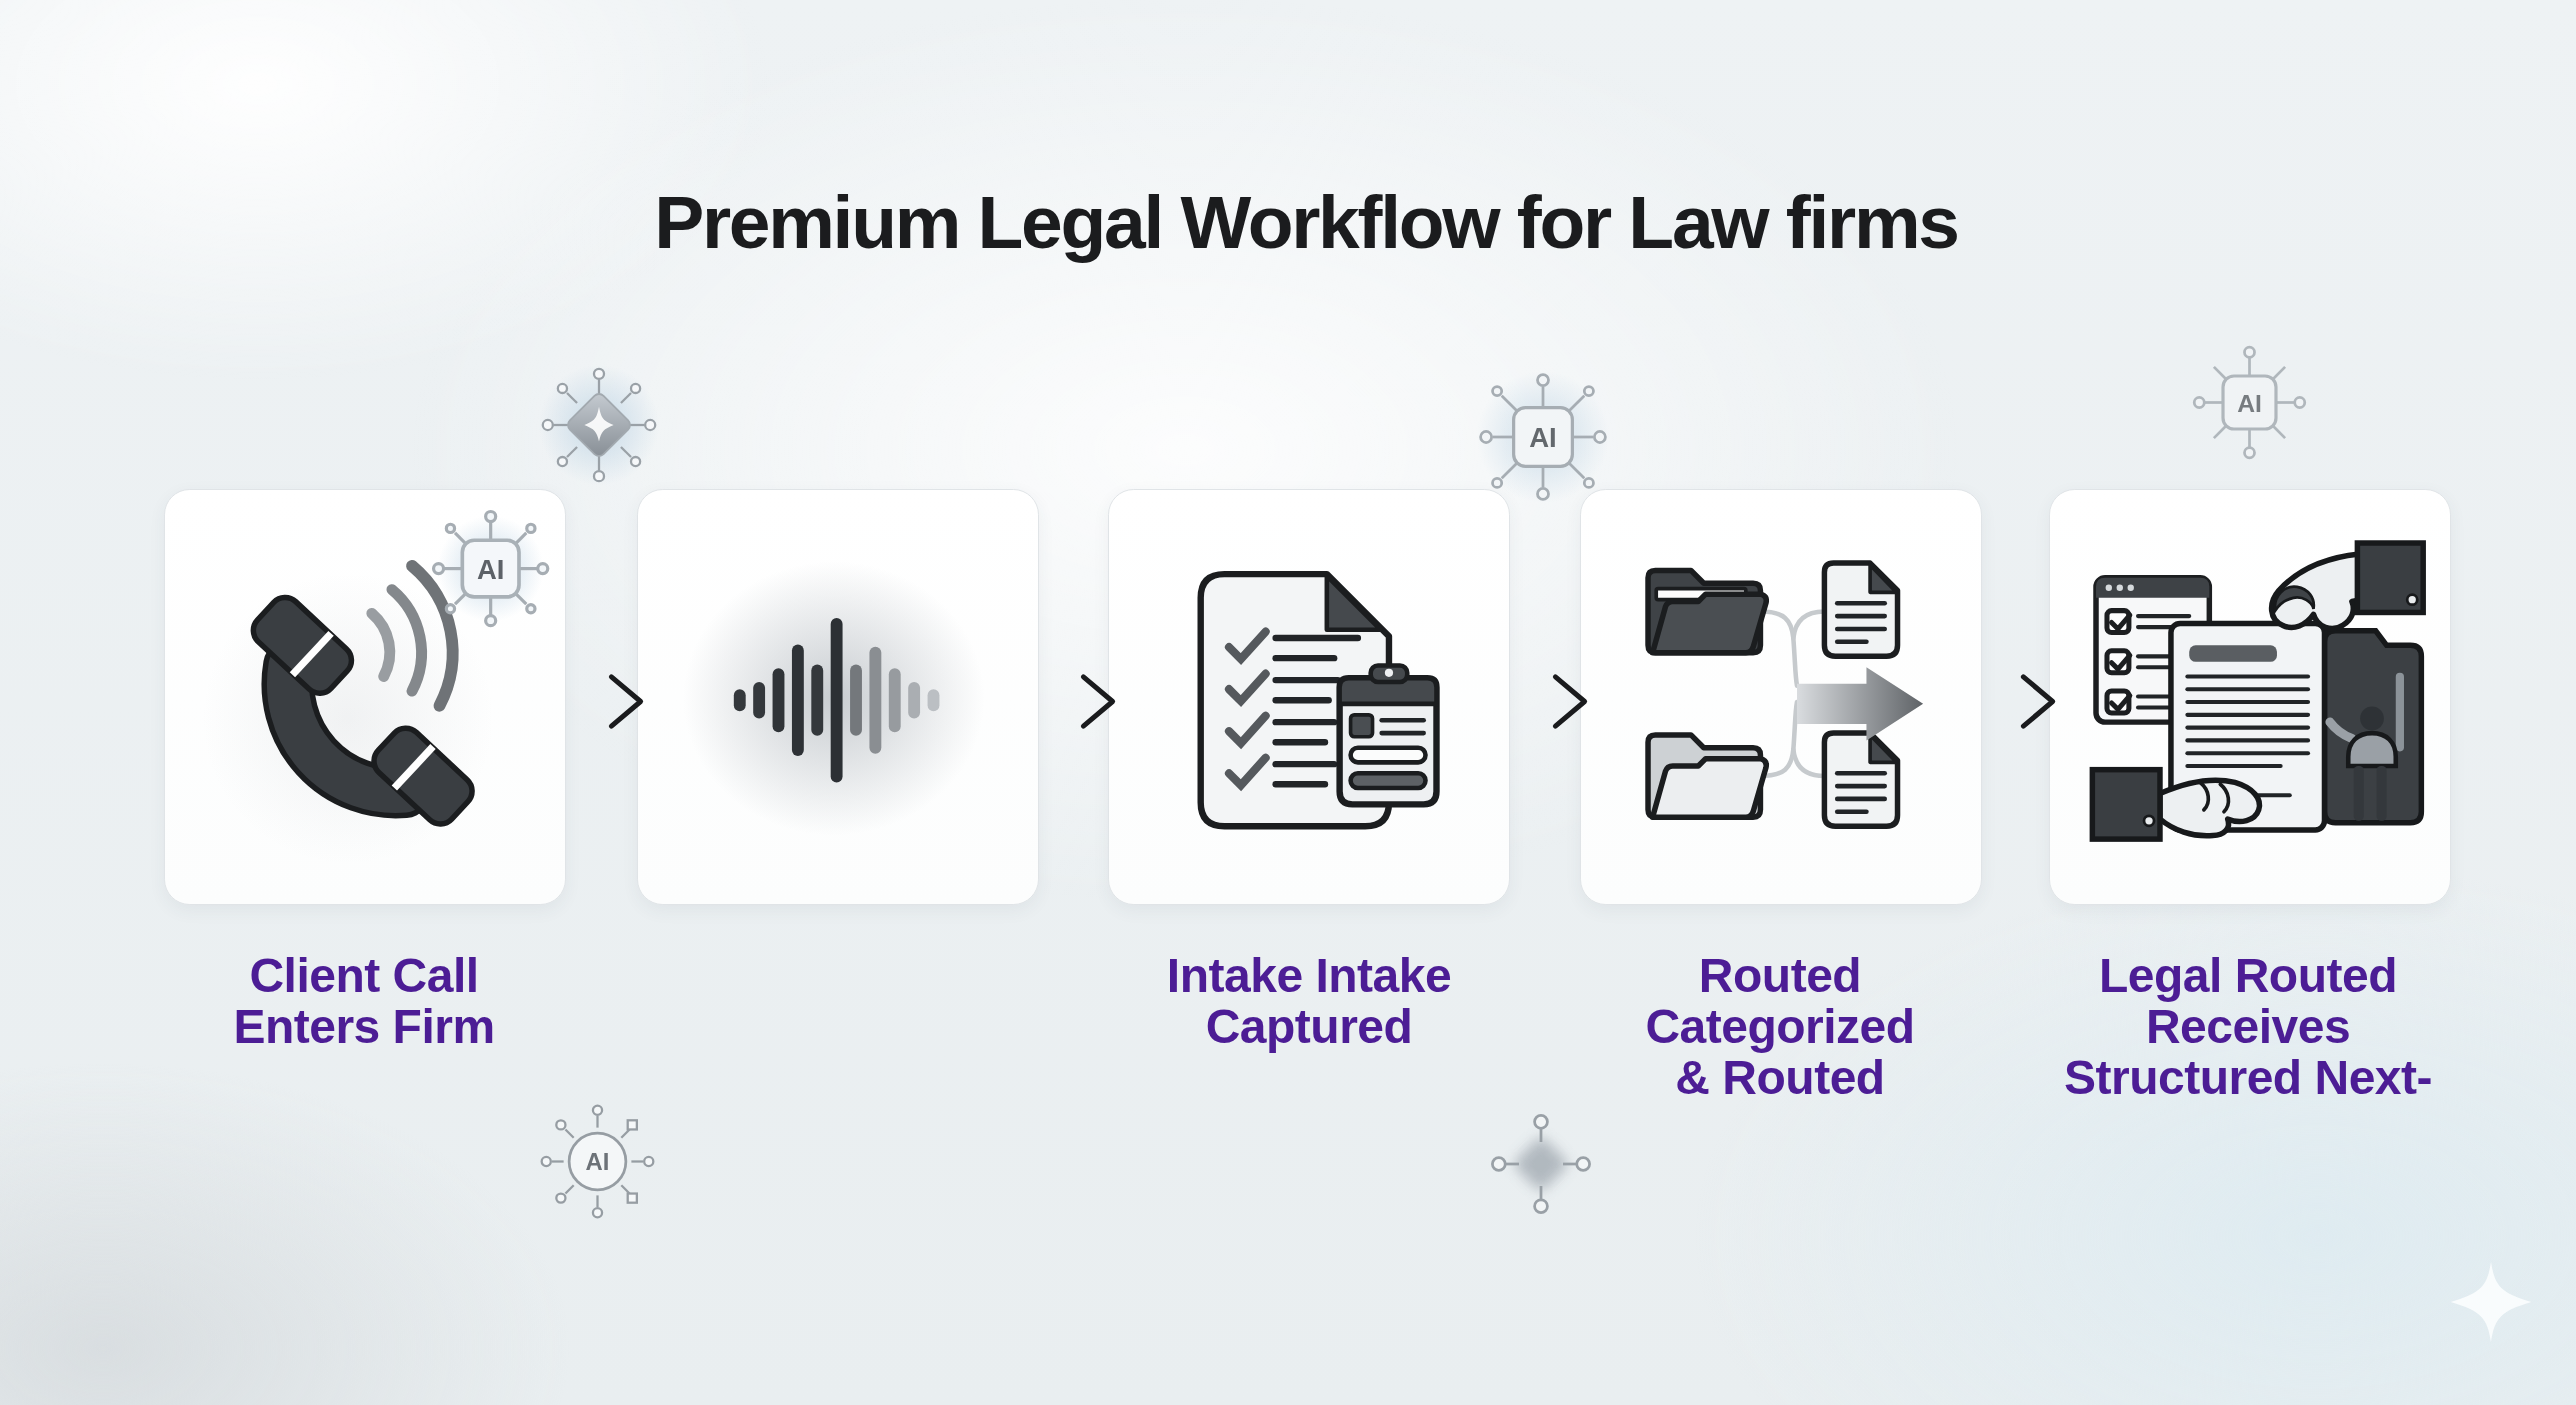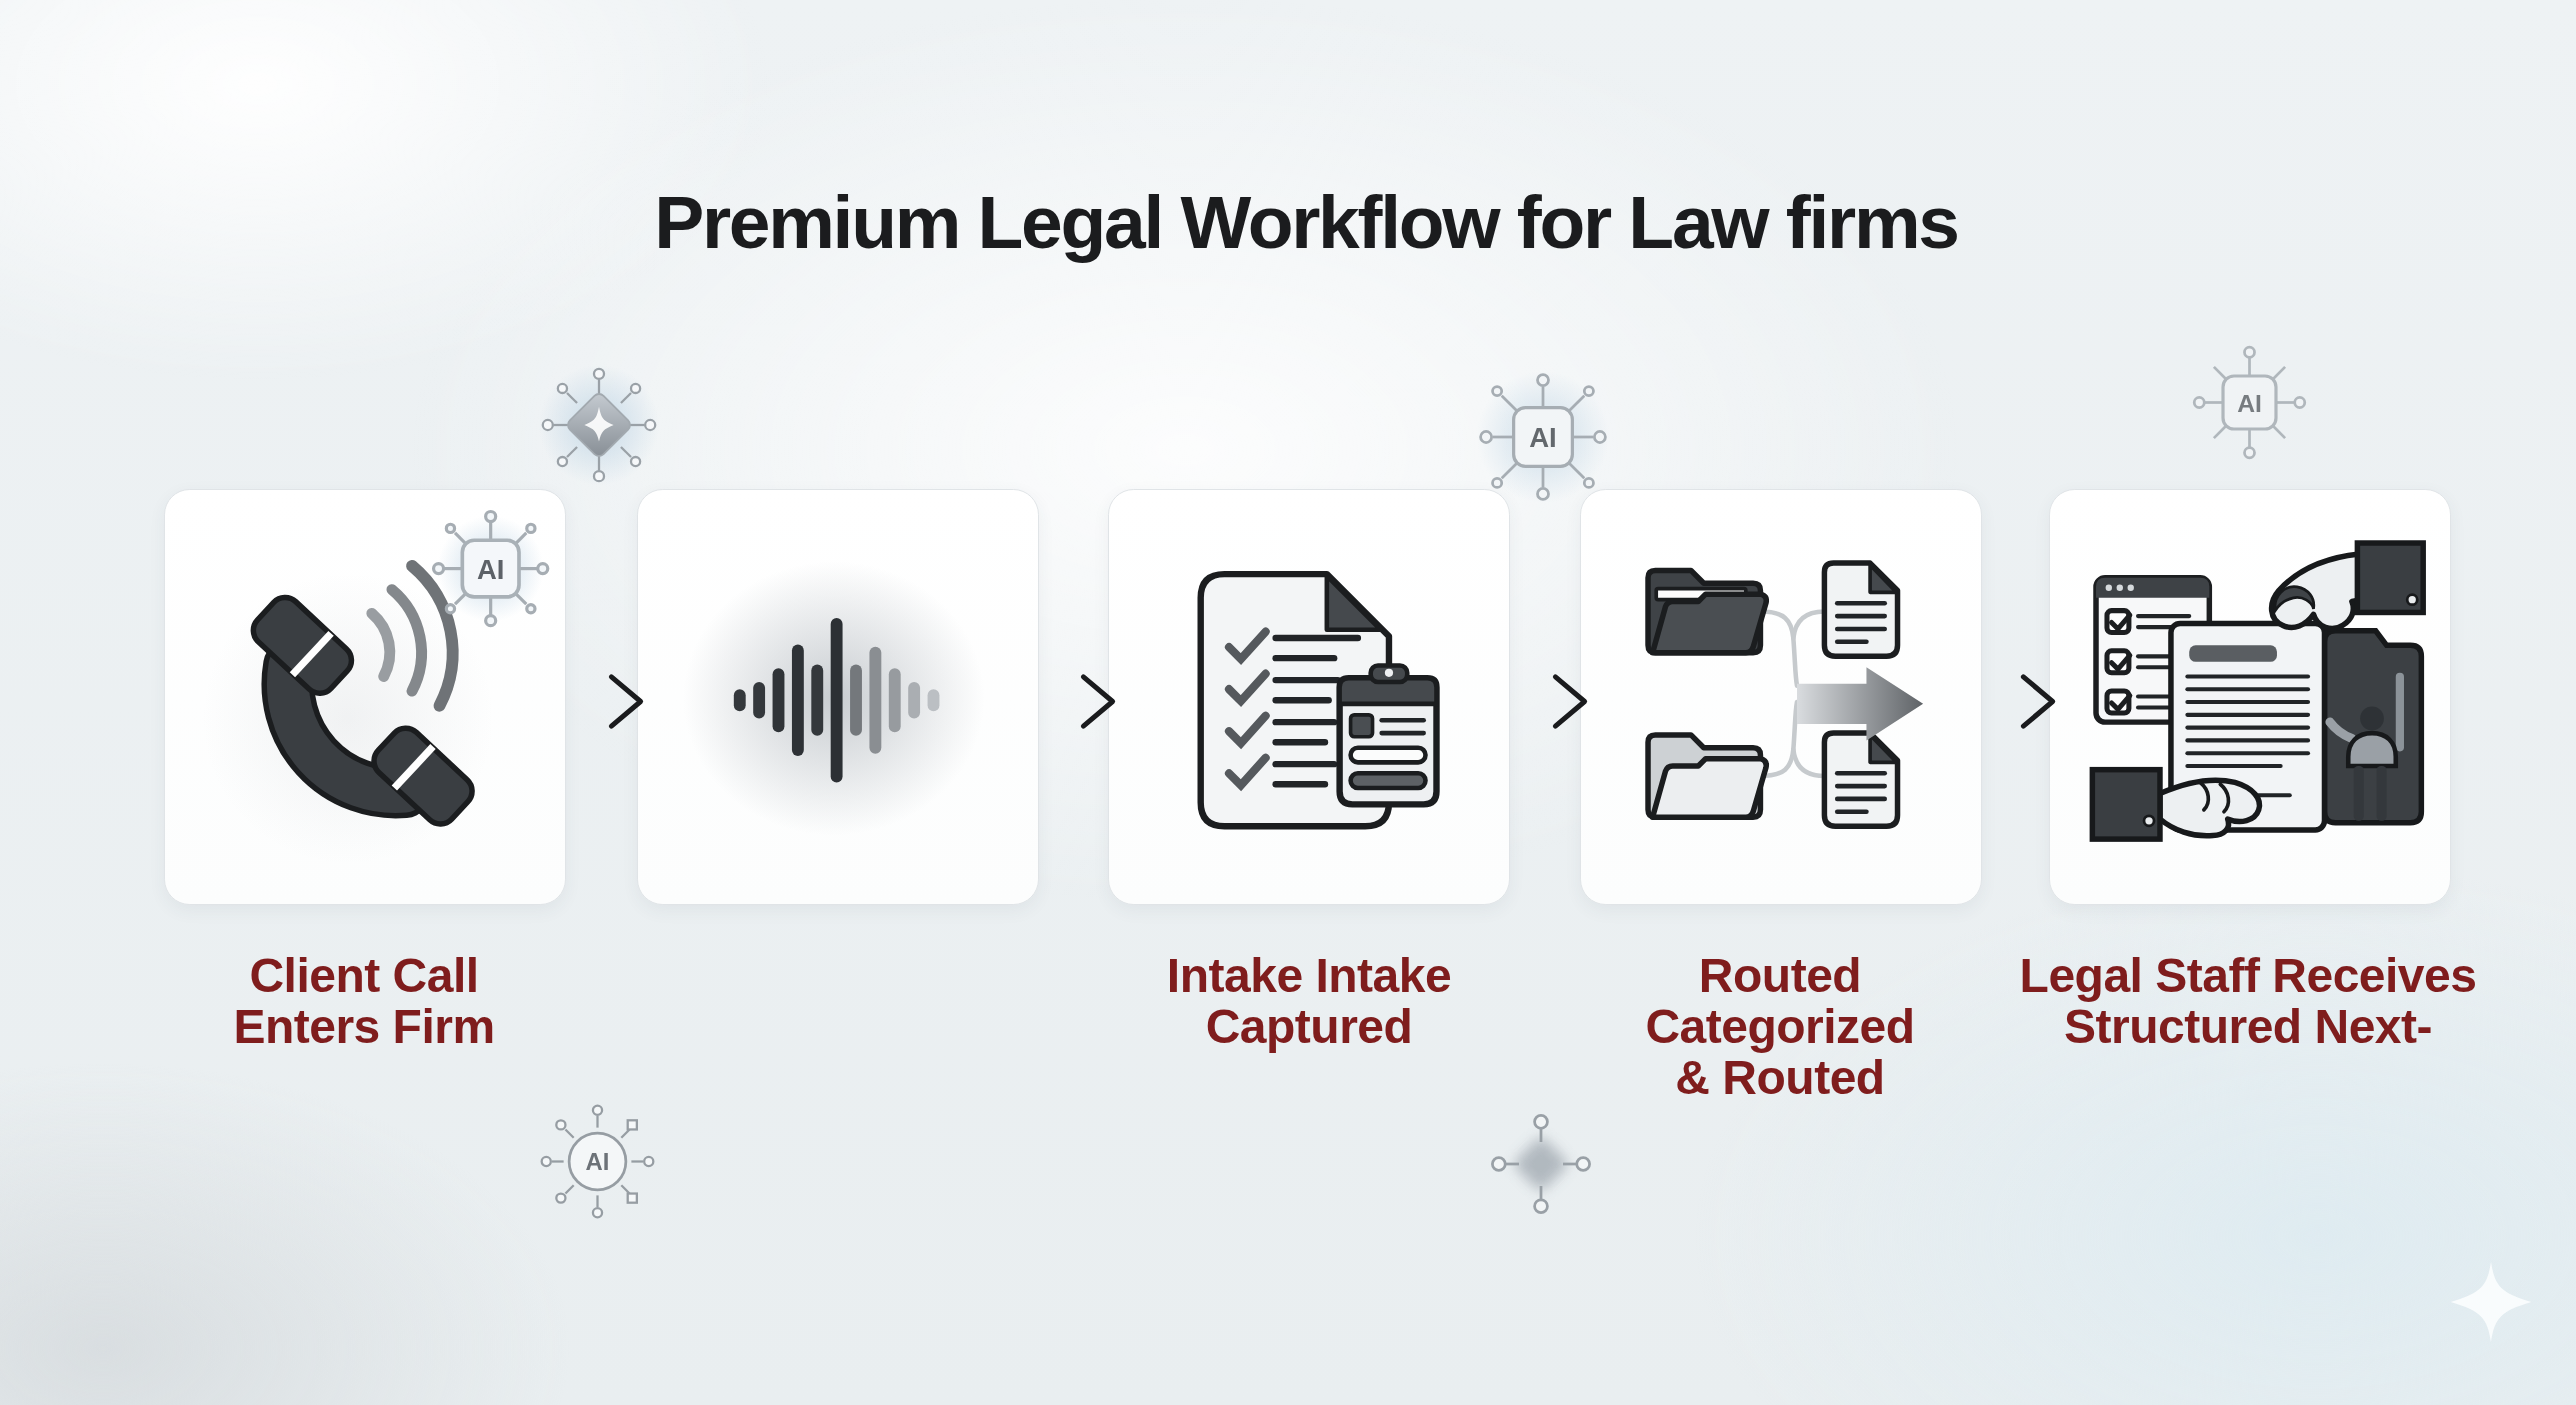--- a/index.html
+++ b/index.html
@@ -21,21 +21,21 @@
   .card{
     position:absolute;top:489px;width:400px;height:414px;
     background:linear-gradient(180deg,#ffffff,#fcfdfd);
     border:1.8px solid #e0e4e7;border-radius:25.6px;
     box-shadow:0 5.5px 16.5px rgba(45,65,85,.06);
     z-index:2;
   }
   .card svg{display:block;width:400px;height:414px;}
   .step-label{
     position:absolute;top:950px;width:476px;text-align:center;
-    font-size:48px;line-height:51px;font-weight:600;letter-spacing:-0.5px;color:#7f1d1d;
+    font-size:48px;line-height:51px;font-weight:600;letter-spacing:-0.5px;color:#4c1d95;
     z-index:2;
   }
   .step-label span{display:block;}
   .flow-arrow{position:absolute;width:156px;height:73px;z-index:3;}
   .deco{position:absolute;z-index:1;}
   .blur7{filter:blur(7px);}
 </style>
 </head>
 <body>
 
@@ -290,21 +290,21 @@
     <span>Intake Intake</span>
       <span>Captured</span>
       <span></span>
   </div>
   <div class="step-label" style="left:1524px">
     <span>Routed</span>
       <span>Categorized</span>
       <span>&amp; Routed</span>
   </div>
   <div class="step-label" style="left:1992px">
-    <span>Legal Staff Receives</span>
+    <span>Legal Routed Receives</span>
       <span>Structured Next-</span>
   </div>
 
   <svg class="flow-arrow" style="left:478px;top:665px" viewBox="0 0 170 80">
     <line x1="6" y1="40" x2="150" y2="40" stroke="url(#fa-g)" stroke-width="5" stroke-linecap="round"></line>
     <polyline points="126,13 158,40 126,67" fill="none" stroke="#1a1b1d" stroke-width="5.5" stroke-linecap="round" stroke-linejoin="round"></polyline>
   </svg>
   <svg class="flow-arrow" style="left:950px;top:665px" viewBox="0 0 170 80">
     <line x1="6" y1="40" x2="150" y2="40" stroke="url(#fa-g)" stroke-width="5" stroke-linecap="round"></line>
     <polyline points="126,13 158,40 126,67" fill="none" stroke="#1a1b1d" stroke-width="5.5" stroke-linecap="round" stroke-linejoin="round"></polyline>

